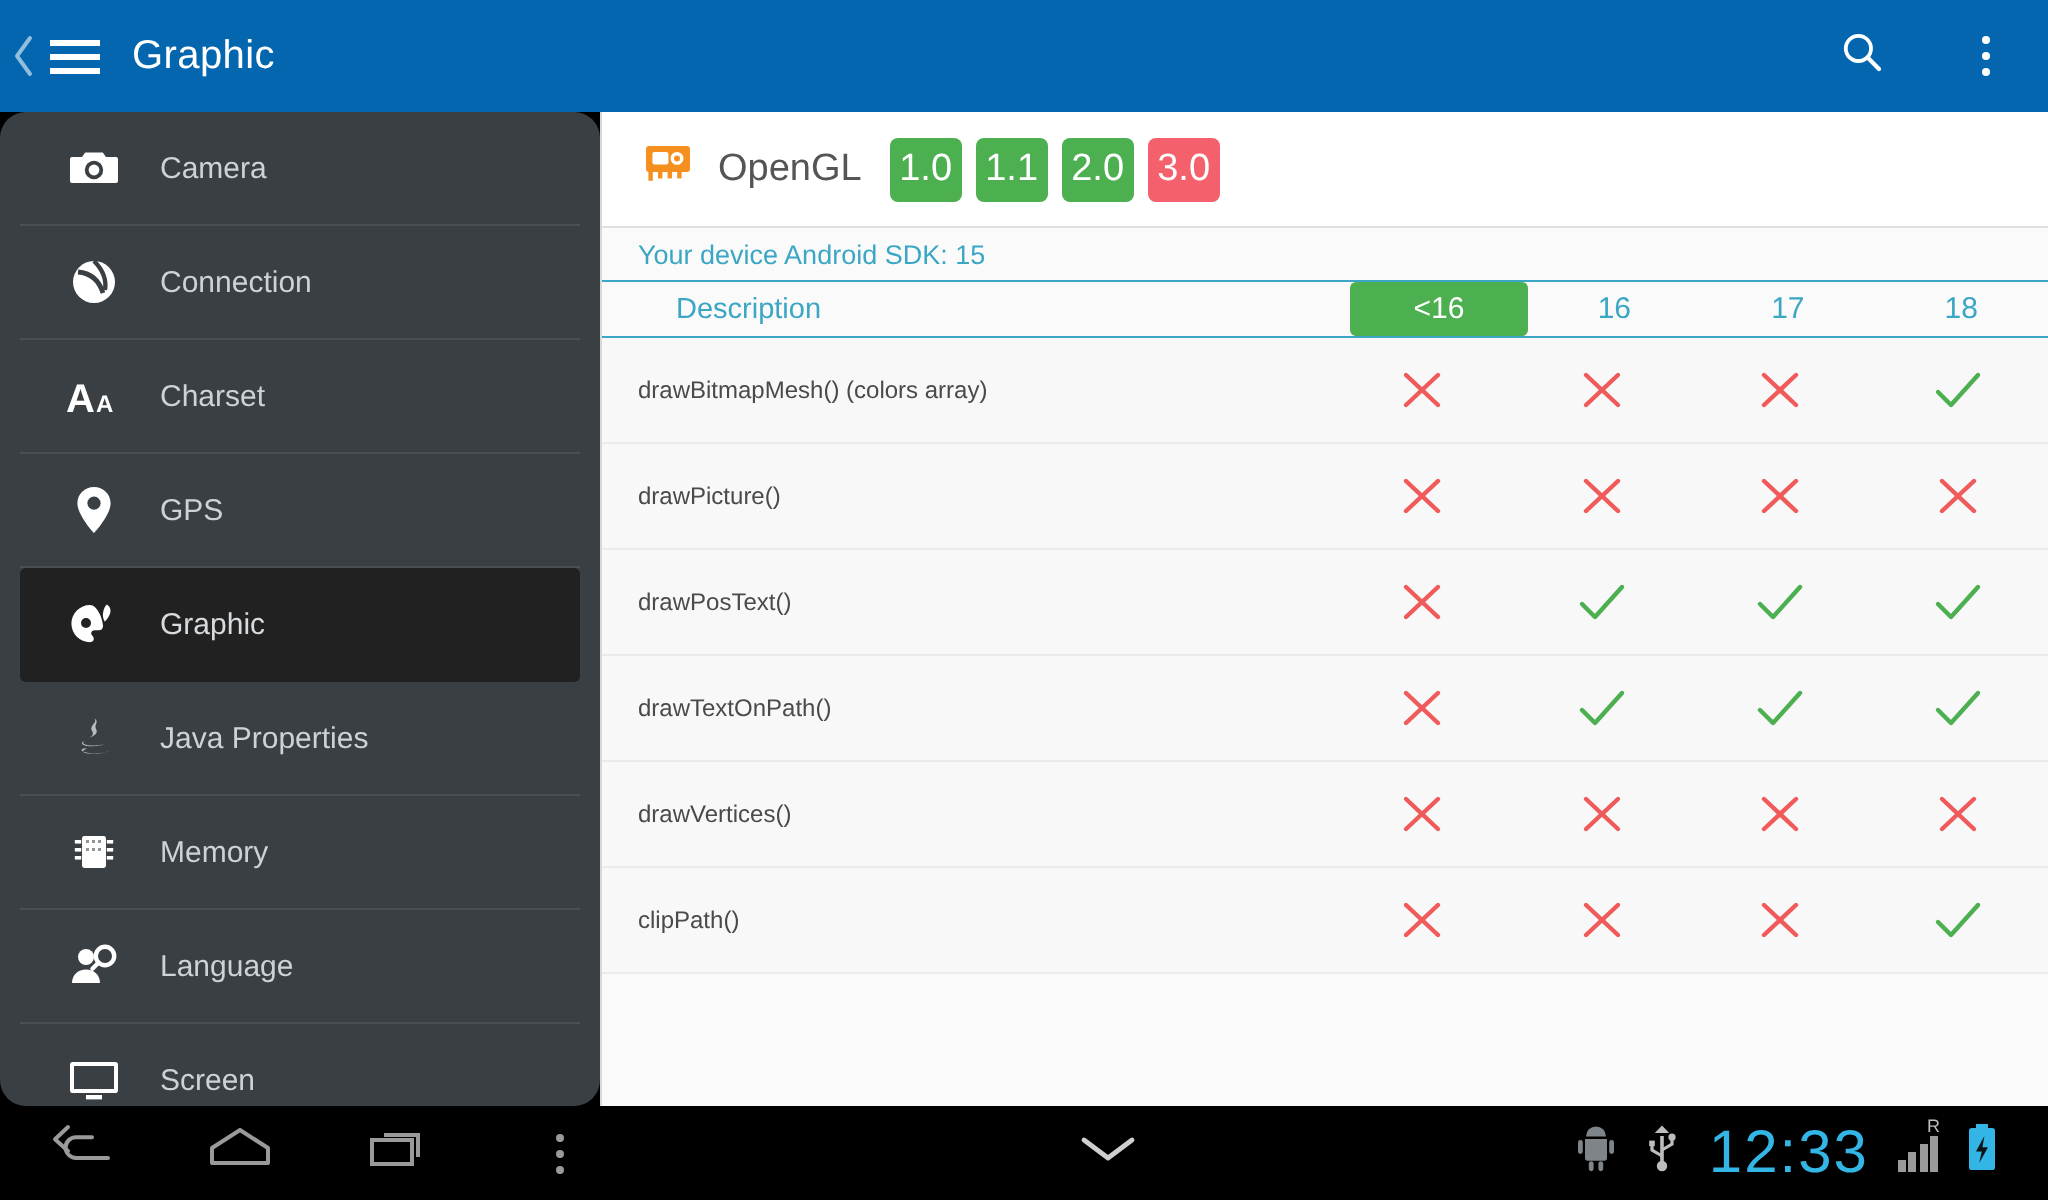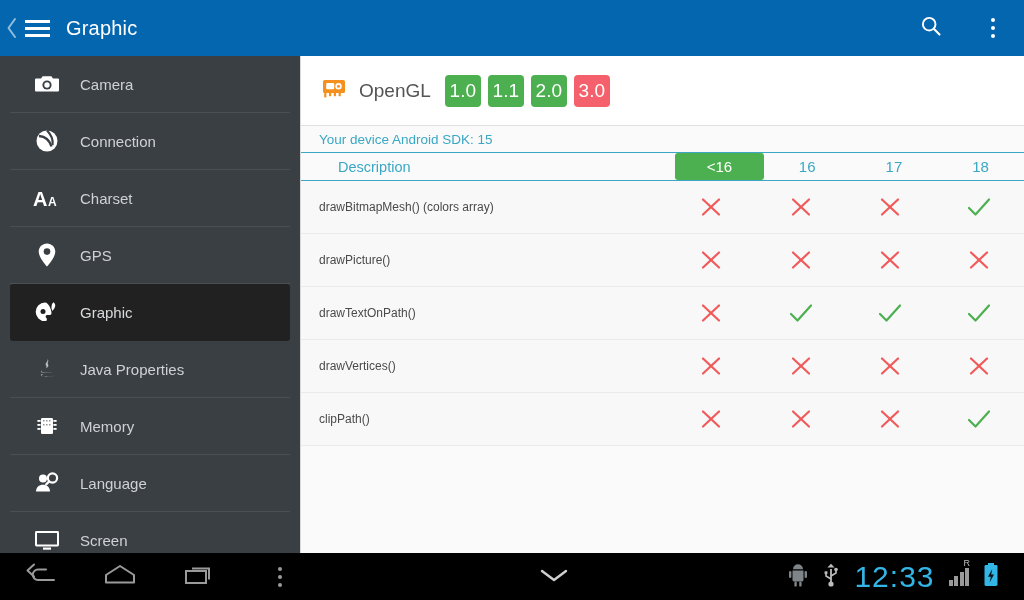--- a/index.html
+++ b/index.html
@@ -32,21 +32,21 @@
   .appbar-spacer { flex:1; }
   .appbar-action {
     width:62px; height:56px; display:flex; align-items:center; justify-content:center;
   }
   .dots-v { display:flex; flex-direction:column; gap:4px; align-items:center; }
   .dots-v i { width:4px; height:4px; border-radius:50%; background:#fff; display:block; }
 
   
   .sidebar {
     position:absolute; top:56px; left:0; width:300px; height:497px;
-    background:#3a3f44; overflow:hidden;
+    background:#3a3f44; overflow:hidden;border-radius:13px;
   }
   .side-item {
     position:relative; height:57px; display:flex; align-items:center;
     padding-left:20px; margin:0 10px;
     border-bottom:1px solid #4a4f54;
   }
   .side-item.selected {
     background:#212121; border-radius:3px; border-bottom:1px solid transparent;
     margin:0 10px;
   }
@@ -59,21 +59,21 @@
   }
   .side-item.selected .side-label { color:#d8dbdd; }
 
   
   .content {
     position:absolute; top:56px; left:300px; width:724px; height:497px;
     background:#fafafa; overflow:hidden;
     border-left:1px solid #d8d8d8;
   }
   .gl-row {
-    height:70px; display:flex; align-items:center; padding-left:20px;
+    height:58px; display:flex; align-items:center; padding-left:20px;
     background:#fff; border-bottom:1px solid #e0e0e0;
   }
   .gl-label { font-size:19px; color:#555; margin:0 14px 0 12px; }
   .gl-badge {
     display:inline-flex; align-items:center; justify-content:center;
     width:36px; height:32px; border-radius:4px; color:#fff;
     font-size:19px; margin-right:7px;
   }
   .sdk-row {
     height:26px; display:flex; align-items:center; padding-left:18px;
@@ -360,20 +360,44 @@
             </svg>
           </div>
           <div class="td-col">
             <svg class="mk" width="24" height="22" viewBox="0 0 24 22">
               <line x1="4" y1="3.5" x2="20" y2="18.5" stroke="#f05a5a" stroke-width="2.2" stroke-linecap="round"></line>
               <line x1="20" y1="3.5" x2="4" y2="18.5" stroke="#f05a5a" stroke-width="2.2" stroke-linecap="round"></line>
             </svg>
           </div>
         </div>
         <div class="trow">
+          <div class="td-desc">drawPosText()</div>
+          <div class="td-col first">
+            <svg class="mk" width="24" height="22" viewBox="0 0 24 22">
+              <line x1="4" y1="3.5" x2="20" y2="18.5" stroke="#f05a5a" stroke-width="2.2" stroke-linecap="round"></line>
+              <line x1="20" y1="3.5" x2="4" y2="18.5" stroke="#f05a5a" stroke-width="2.2" stroke-linecap="round"></line>
+            </svg>
+          </div>
+          <div class="td-col">
+            <svg class="mk" width="26" height="22" viewBox="0 0 26 22">
+              <path d="M3 12 L9.5 18.5 L23 3.5" stroke="#4caf50" stroke-width="2.2" fill="none" stroke-linecap="round" stroke-linejoin="round"></path>
+            </svg>
+          </div>
+          <div class="td-col">
+            <svg class="mk" width="26" height="22" viewBox="0 0 26 22">
+              <path d="M3 12 L9.5 18.5 L23 3.5" stroke="#4caf50" stroke-width="2.2" fill="none" stroke-linecap="round" stroke-linejoin="round"></path>
+            </svg>
+          </div>
+          <div class="td-col">
+            <svg class="mk" width="26" height="22" viewBox="0 0 26 22">
+              <path d="M3 12 L9.5 18.5 L23 3.5" stroke="#4caf50" stroke-width="2.2" fill="none" stroke-linecap="round" stroke-linejoin="round"></path>
+            </svg>
+          </div>
+        </div>
+        <div class="trow">
           <div class="td-desc">drawTextOnPath()</div>
           <div class="td-col first">
             <svg class="mk" width="24" height="22" viewBox="0 0 24 22">
               <line x1="4" y1="3.5" x2="20" y2="18.5" stroke="#f05a5a" stroke-width="2.2" stroke-linecap="round"></line>
               <line x1="20" y1="3.5" x2="4" y2="18.5" stroke="#f05a5a" stroke-width="2.2" stroke-linecap="round"></line>
             </svg>
           </div>
           <div class="td-col">
             <svg class="mk" width="26" height="22" viewBox="0 0 26 22">
               <path d="M3 12 L9.5 18.5 L23 3.5" stroke="#4caf50" stroke-width="2.2" fill="none" stroke-linecap="round" stroke-linejoin="round"></path>

